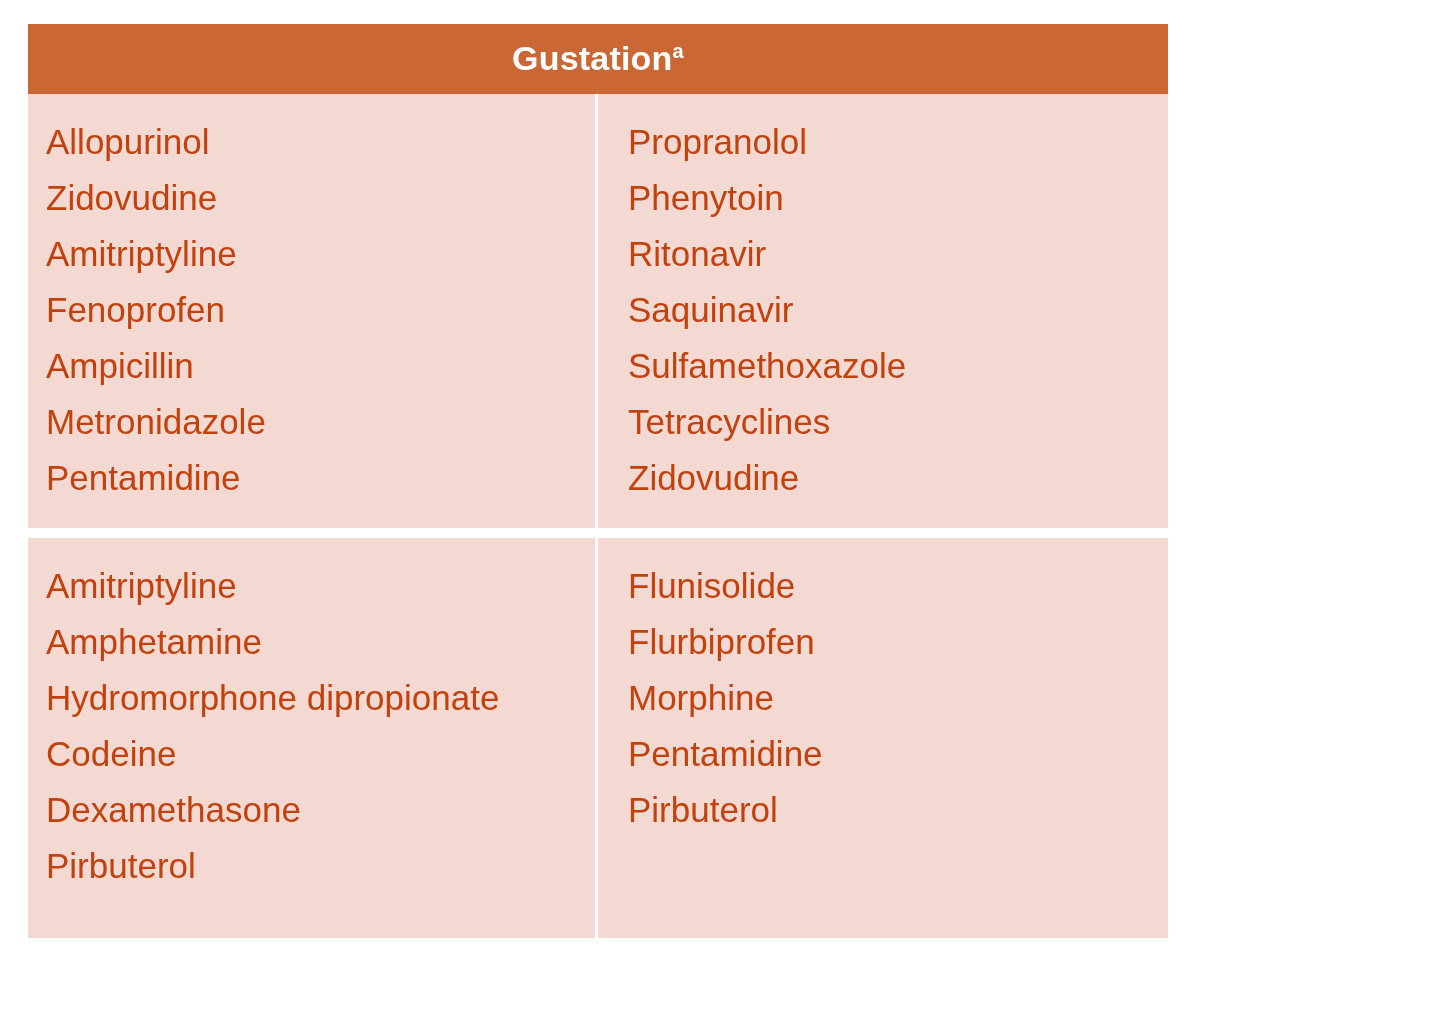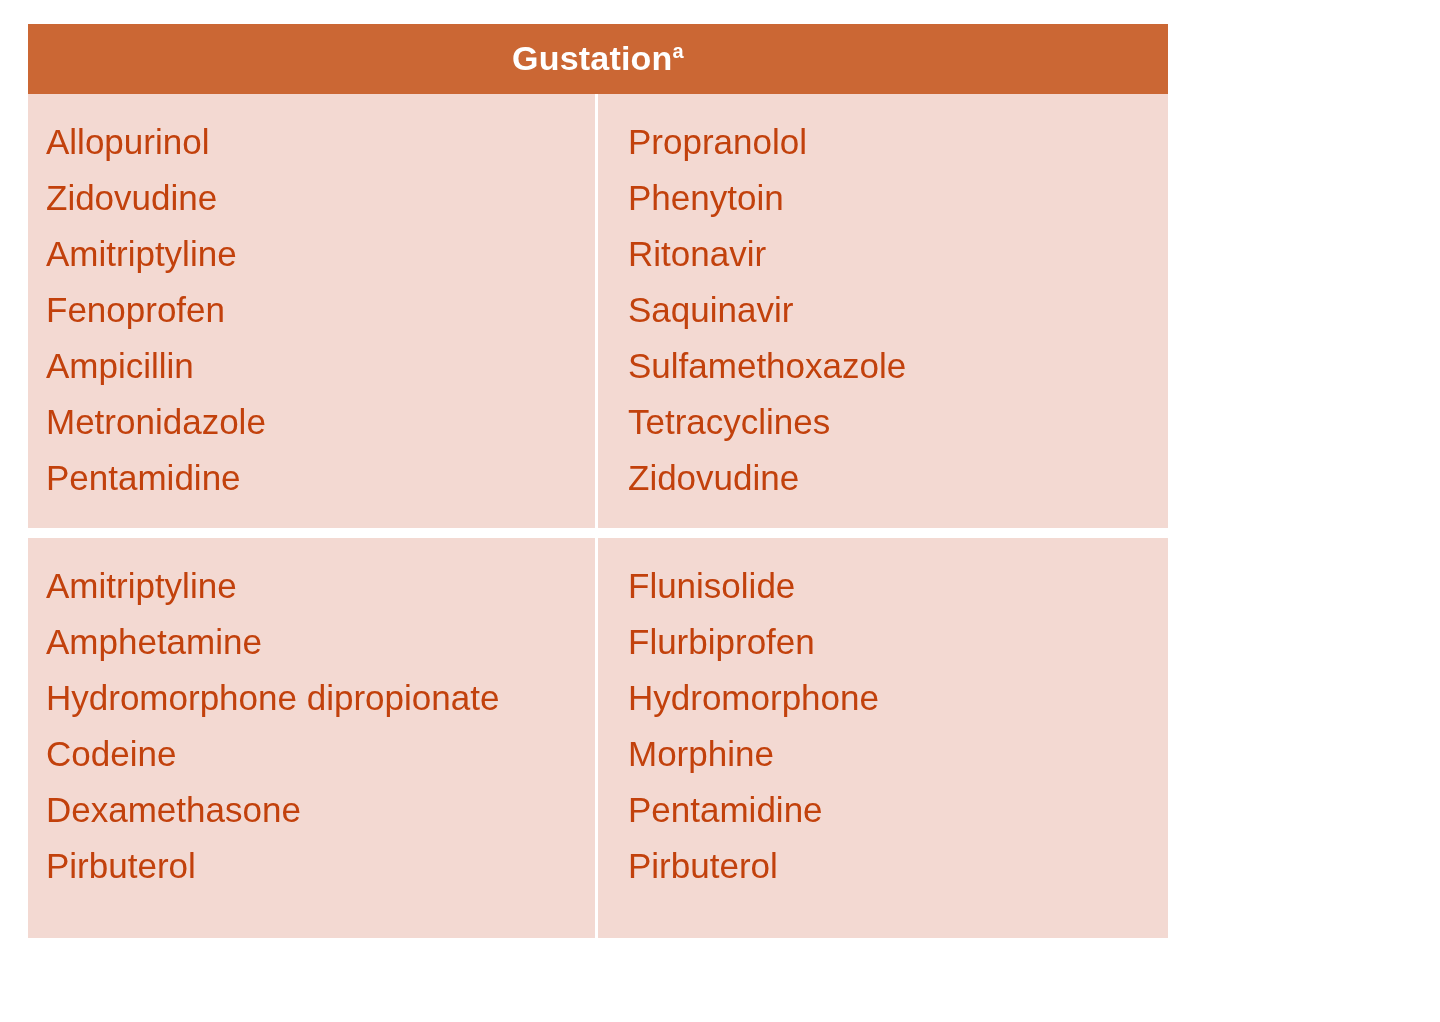--- a/index.html
+++ b/index.html
@@ -115,21 +115,20 @@
         <div class="drug">Amitriptyline</div>
         <div class="drug">Amphetamine</div>
         <div class="drug">Hydromorphone dipropionate</div>
         <div class="drug">Codeine</div>
         <div class="drug">Dexamethasone</div>
         <div class="drug">Pirbuterol</div>
       </div>
       <div class="col right">
         <div class="drug">Flunisolide</div>
         <div class="drug">Flurbiprofen</div>
-        <div class="drug">Hydromorphone</div>
         <div class="drug">Morphine</div>
         <div class="drug">Pentamidine</div>
         <div class="drug">Pirbuterol</div>
       </div>
     </div>
   </div>
 
 </div>
 
 </body></html>

